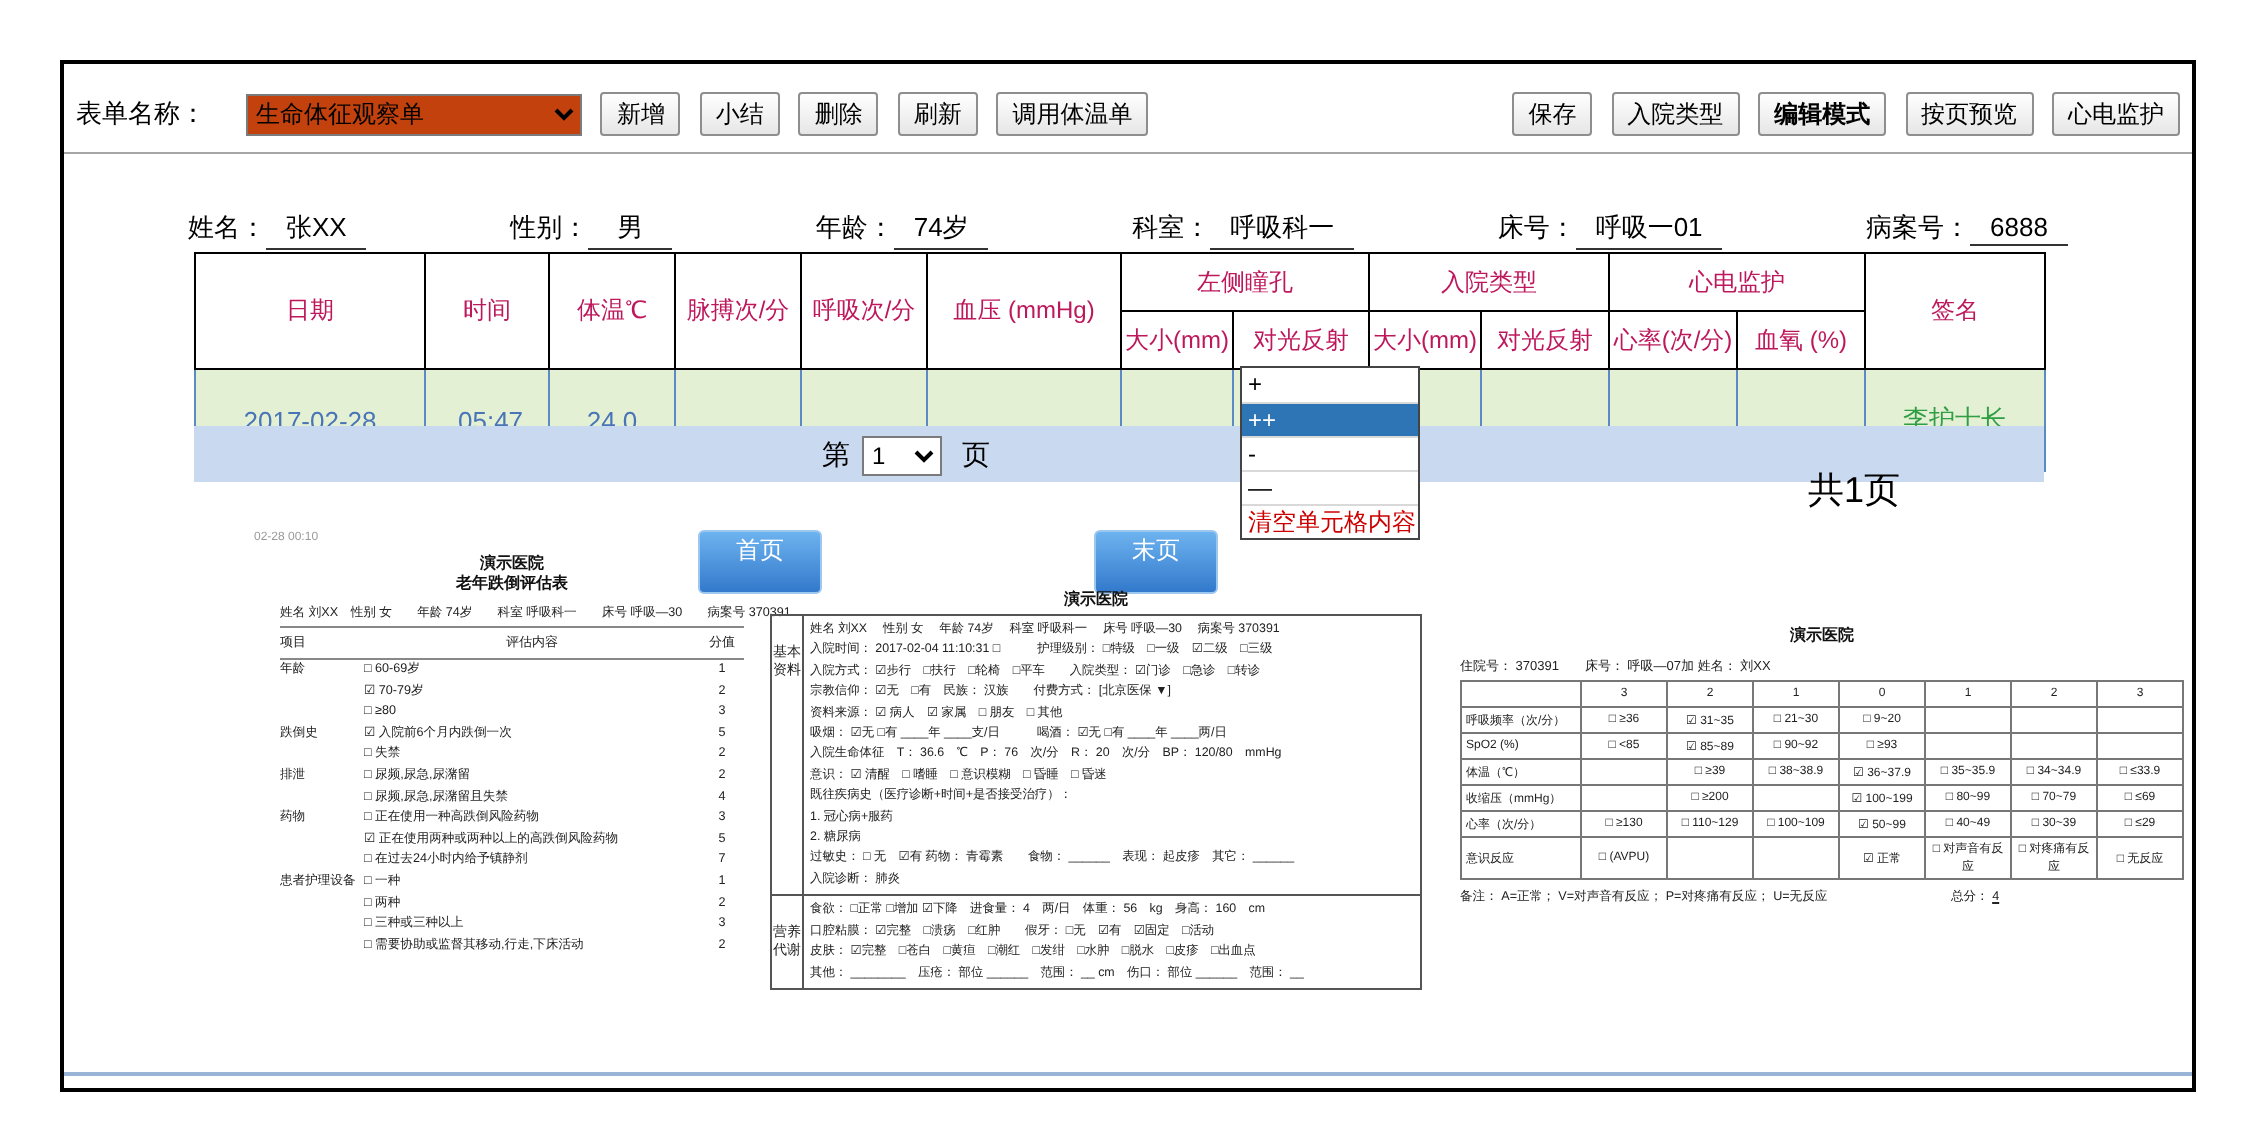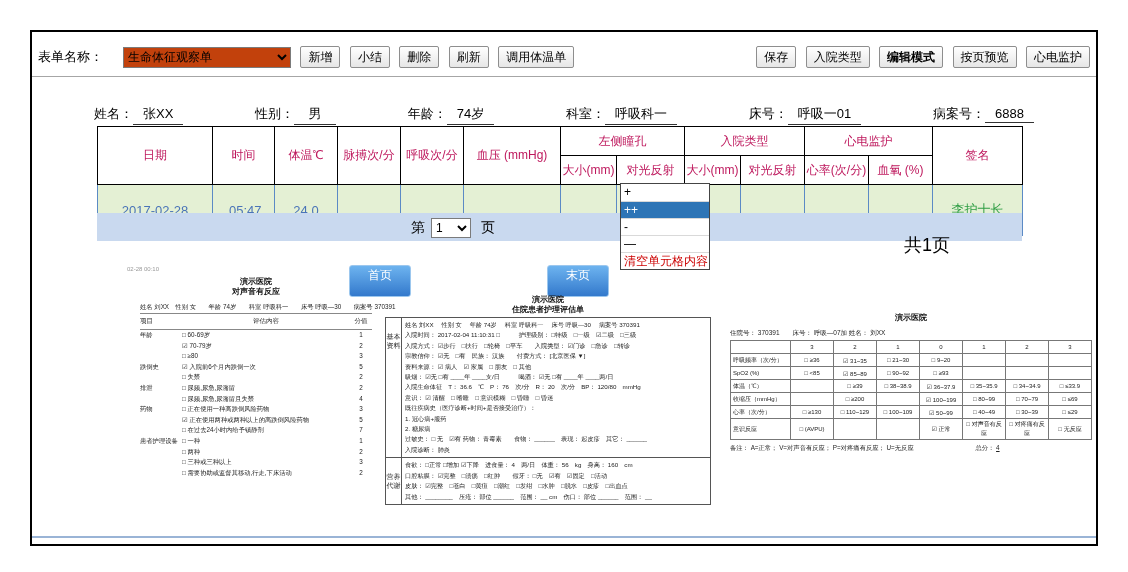--- a/index.html
+++ b/index.html
@@ -208,21 +208,21 @@
       <div class="dd-opt">—</div>
 
       <div class="dd-opt clear">清空单元格内容</div>
 
   </div>
 
   <div id="corner-note">02-28 00:10</div>
 
   <div id="fall" class="preview">
     <div class="pv-title">演示医院</div>
-    <div class="pv-title">对声音有反应</div>
+    <div class="pv-title">老年跌倒评估表</div>
     <div class="f-info">姓名 刘XX　性别 女　　年龄 74岁　　科室 呼吸科一　　床号 呼吸—30　　病案号 370391</div>
     <div class="f-head">
       <span class="f-group">项目</span>
       <span class="f-text">评估内容</span>
       <span class="f-score">分值</span>
     </div>
 
       <div class="f-row">
         <span class="f-group">年龄</span>
         <span class="f-text">□ 60-69岁</span>
@@ -304,21 +304,20 @@
       <div class="f-row">
         <span class="f-group"></span>
         <span class="f-text">□ 需要协助或监督其移动,行走,下床活动</span>
         <span class="f-score">2</span>
       </div>
 
   </div>
 
   <div id="nursing" class="preview">
     <div class="pv-title">演示医院</div>
-    <div class="pv-title">住院患者护理评估单</div>
     <div class="box">
       <div class="n-sec">
         <div class="n-side">基本资料</div>
         <div class="n-lines">
 
             <div class="n-line">姓名 刘XX　 性别 女　 年龄 74岁　 科室 呼吸科一　 床号 呼吸—30　 病案号 370391</div>
 
             <div class="n-line">入院时间： 2017-02-04 11:10:31 □　　　护理级别： □特级　□一级　☑二级　□三级</div>
 
             <div class="n-line">入院方式： ☑步行　□扶行　□轮椅　□平车　　入院类型： ☑门诊　□急诊　□转诊</div>

